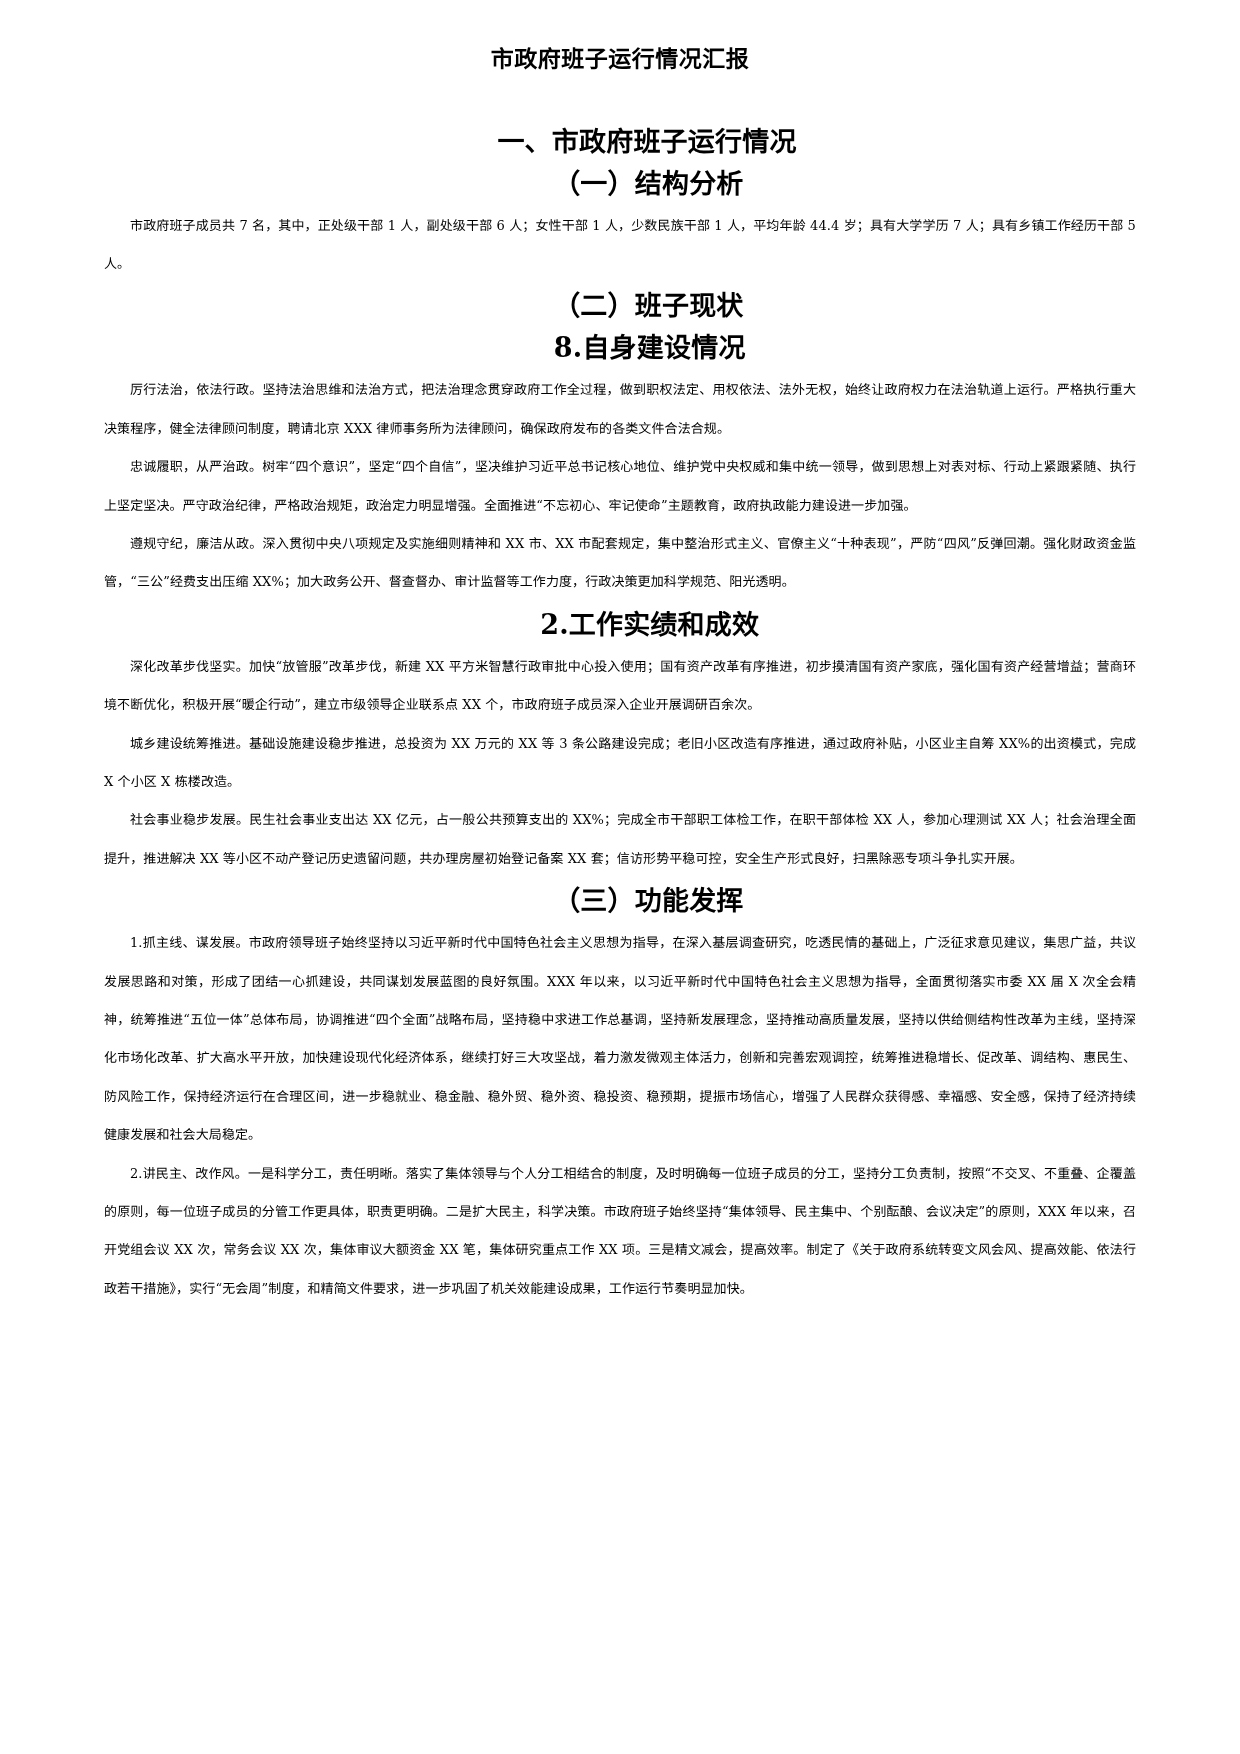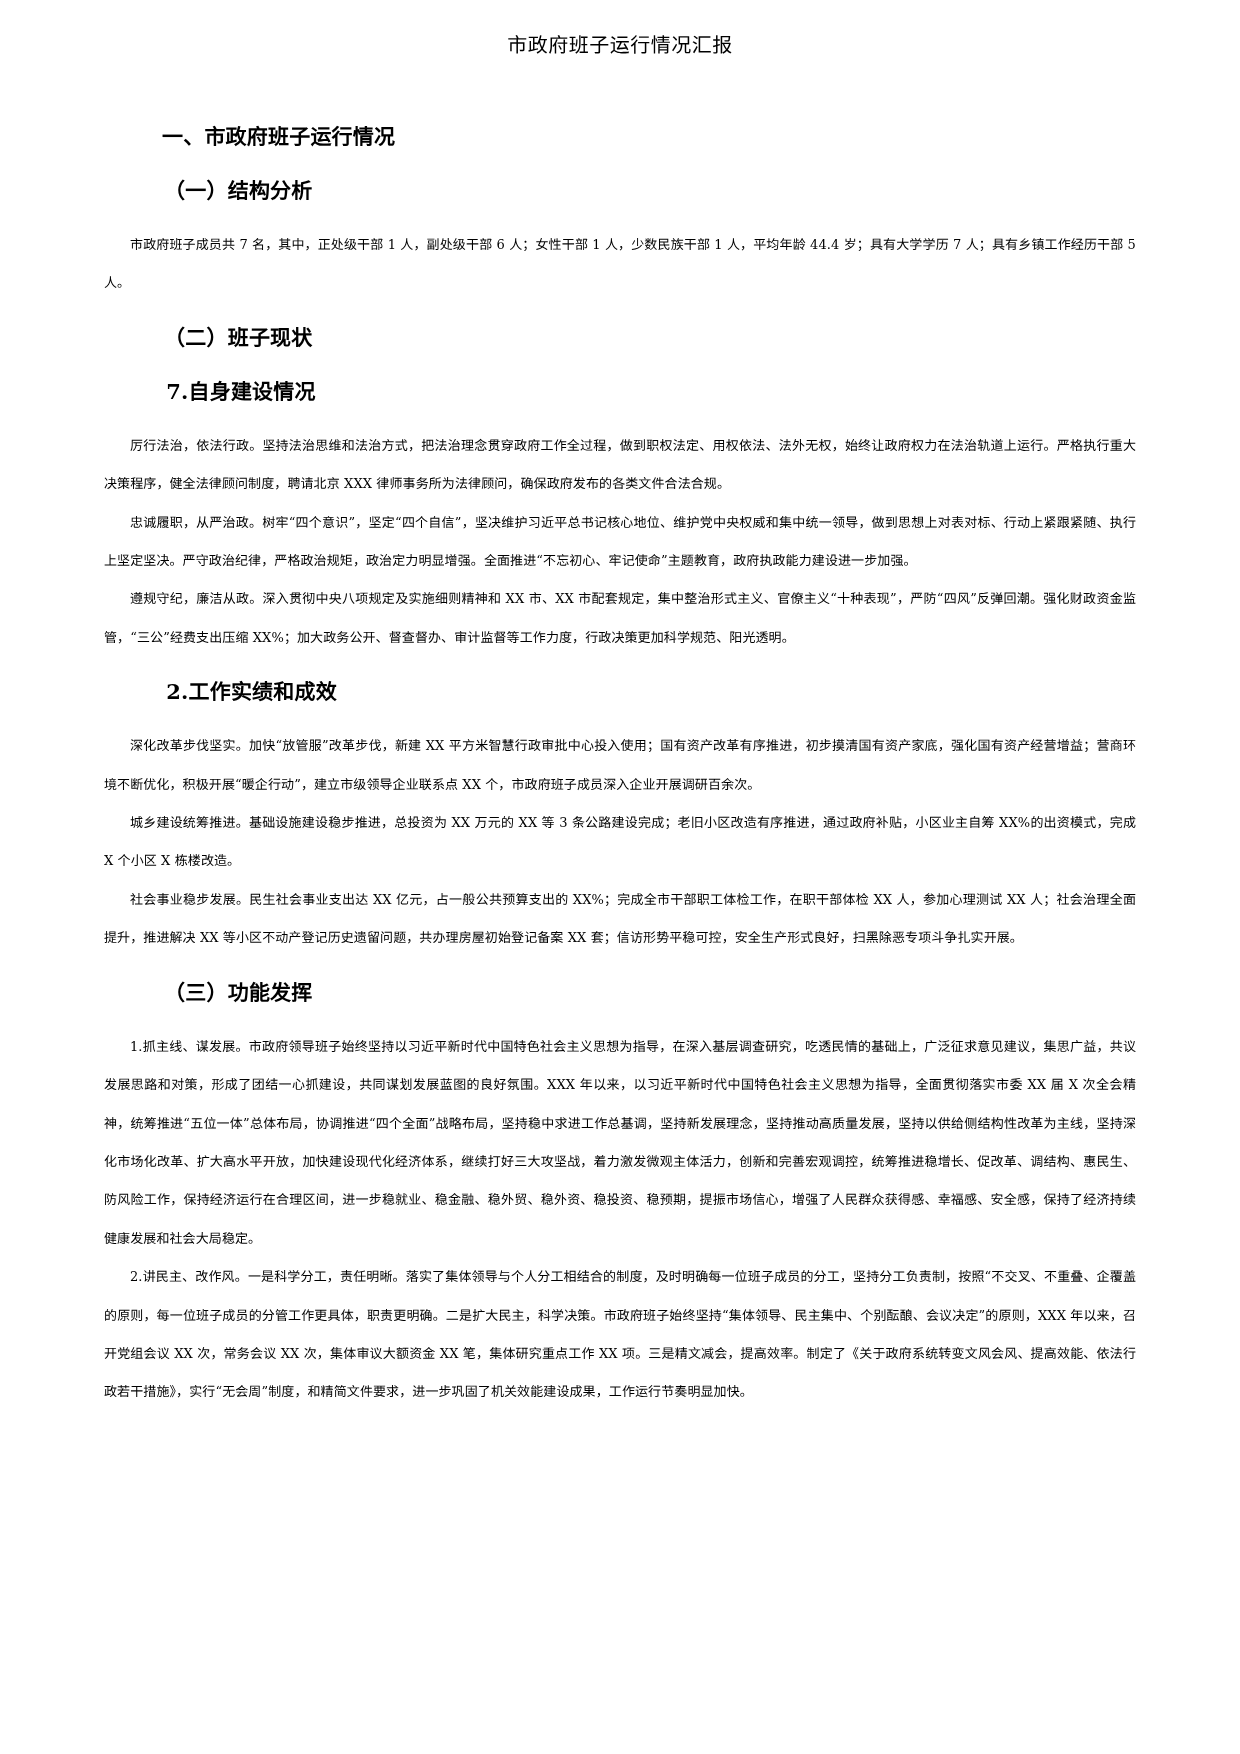--- a/index.html
+++ b/index.html
@@ -16,37 +16,37 @@
   }
   .page {
     width: 1240px;
     min-height: 1754px;
     box-sizing: border-box;
     padding: 26px 104px 40px 104px;
     background: #ffffff;
   }
   .doc-title {
     text-align: center;
-    font-size: 20px;
-    font-weight: normal;
+    font-size: 23px;
+    font-weight: bold;
     letter-spacing: 0.5px;
     line-height: 1.5;
-    margin: 4px 0 0 0;
+    margin: 16px 0 0 0;
   }
   .title-gap {
     height: 42px;
   }
   
   h1.sec, h2.sec, h3.sec {
-    font-size: 21px;
+    font-size: 27px;
     font-weight: bold;
     line-height: 38px;
-    margin: 16px;
+    margin: 4px;
     letter-spacing: 0.2px;
-    text-align: left;
+    text-align: center;
   }
   h1.sec { text-indent: 2em; }
   h2.sec { text-indent: 2.1em; }
   h3.sec { text-indent: 2.2em; }
   
   p.body {
     font-size: 13px;
     line-height: 38.4px;
     margin: 0;
     text-indent: 2em;
@@ -66,21 +66,21 @@
 
   <div class="doc-title">市政府班子运行情况汇报</div>
 
   <div class="title-gap"></div>
 
   <div id="doc-body">
       <h1 class="sec">一、市政府班子运行情况</h1>
       <h2 class="sec">（一）结构分析</h2>
       <p class="body">市政府班子成员共 7 名，其中，正处级干部 1 人，副处级干部 6 人；女性干部 1 人，少数民族干部 1 人，平均年龄 44.4 岁；具有大学学历 7 人；具有乡镇工作经历干部 5 人。</p>
       <h2 class="sec">（二）班子现状</h2>
-      <h3 class="sec">7.自身建设情况</h3>
+      <h3 class="sec">8.自身建设情况</h3>
       <p class="body">厉行法治，依法行政。坚持法治思维和法治方式，把法治理念贯穿政府工作全过程，做到职权法定、用权依法、法外无权，始终让政府权力在法治轨道上运行。严格执行重大决策程序，健全法律顾问制度，聘请北京 XXX 律师事务所为法律顾问，确保政府发布的各类文件合法合规。</p>
       <p class="body">忠诚履职，从严治政。树牢“四个意识”，坚定“四个自信”，坚决维护习近平总书记核心地位、维护党中央权威和集中统一领导，做到思想上对表对标、行动上紧跟紧随、执行上坚定坚决。严守政治纪律，严格政治规矩，政治定力明显增强。全面推进“不忘初心、牢记使命”主题教育，政府执政能力建设进一步加强。</p>
       <p class="body">遵规守纪，廉洁从政。深入贯彻中央八项规定及实施细则精神和 XX 市、XX 市配套规定，集中整治形式主义、官僚主义“十种表现”，严防“四风”反弹回潮。强化财政资金监管，“三公”经费支出压缩 XX%；加大政务公开、督查督办、审计监督等工作力度，行政决策更加科学规范、阳光透明。</p>
       <h3 class="sec">2.工作实绩和成效</h3>
       <p class="body">深化改革步伐坚实。加快“放管服”改革步伐，新建 XX 平方米智慧行政审批中心投入使用；国有资产改革有序推进，初步摸清国有资产家底，强化国有资产经营增益；营商环境不断优化，积极开展“暖企行动”，建立市级领导企业联系点 XX 个，市政府班子成员深入企业开展调研百余次。</p>
       <p class="body">城乡建设统筹推进。基础设施建设稳步推进，总投资为 XX 万元的 XX 等 3 条公路建设完成；老旧小区改造有序推进，通过政府补贴，小区业主自筹 XX%的出资模式，完成 X 个小区 X 栋楼改造。</p>
       <p class="body">社会事业稳步发展。民生社会事业支出达 XX 亿元，占一般公共预算支出的 XX%；完成全市干部职工体检工作，在职干部体检 XX 人，参加心理测试 XX 人；社会治理全面提升，推进解决 XX 等小区不动产登记历史遗留问题，共办理房屋初始登记备案 XX 套；信访形势平稳可控，安全生产形式良好，扫黑除恶专项斗争扎实开展。</p>
       <h2 class="sec">（三）功能发挥</h2>
       <p class="body"><span class="lead">1.抓主线、谋发展。</span><span>市政府领导班子始终坚持以习近平新时代中国特色社会主义思想为指导，在深入基层调查研究，吃透民情的基础上，广泛征求意见建议，集思广益，共议发展思路和对策，形成了团结一心抓建设，共同谋划发展蓝图的良好氛围。XXX 年以来，以习近平新时代中国特色社会主义思想为指导，全面贯彻落实市委 XX 届 X 次全会精神，统筹推进“五位一体”总体布局，协调推进“四个全面”战略布局，坚持稳中求进工作总基调，坚持新发展理念，坚持推动高质量发展，坚持以供给侧结构性改革为主线，坚持深化市场化改革、扩大高水平开放，加快建设现代化经济体系，继续打好三大攻坚战，着力激发微观主体活力，创新和完善宏观调控，统筹推进稳增长、促改革、调结构、惠民生、防风险工作，保持经济运行在合理区间，进一步稳就业、稳金融、稳外贸、稳外资、稳投资、稳预期，提振市场信心，增强了人民群众获得感、幸福感、安全感，保持了经济持续健康发展和社会大局稳定。</span></p>
       <p class="body"><span class="lead">2.讲民主、改作风。</span><span>一是科学分工，责任明晰。落实了集体领导与个人分工相结合的制度，及时明确每一位班子成员的分工，坚持分工负责制，按照“不交叉、不重叠、企覆盖的原则，每一位班子成员的分管工作更具体，职责更明确。二是扩大民主，科学决策。市政府班子始终坚持“集体领导、民主集中、个别酝酿、会议决定”的原则，XXX 年以来，召开党组会议 XX 次，常务会议 XX 次，集体审议大额资金 XX 笔，集体研究重点工作 XX 项。三是精文减会，提高效率。制定了《关于政府系统转变文风会风、提高效能、依法行政若干措施》，实行“无会周”制度，和精简文件要求，进一步巩固了机关效能建设成果，工作运行节奏明显加快。</span></p>

